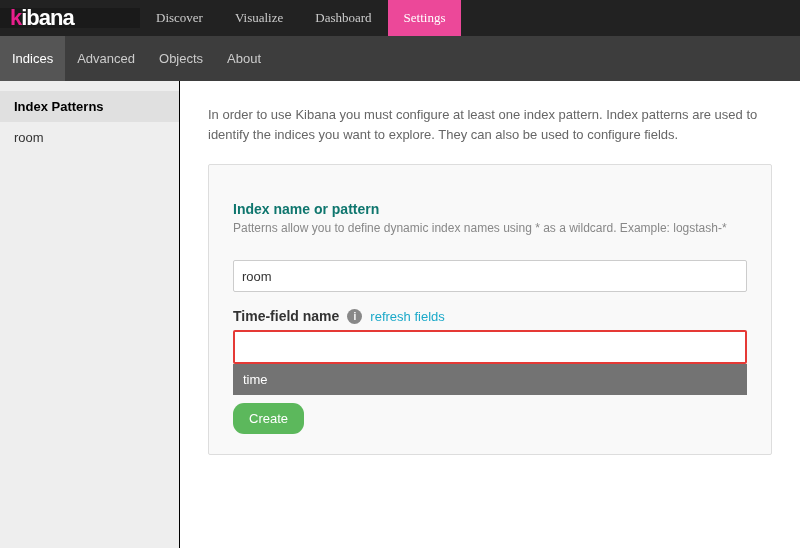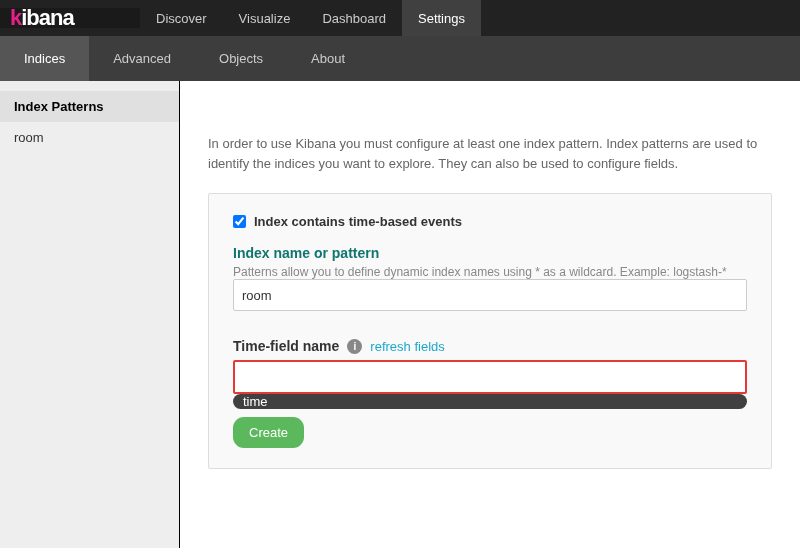--- a/index.html
+++ b/index.html
@@ -25,43 +25,44 @@
       font-size: 22px;
       font-weight: bold;
       letter-spacing: -1px;
     }
     .logo-k {
       color: #e91e8c;
     }
     .nav-links {
       display: flex;
       height: 36px;
+      font-family: Liberation Serif, serif;
     }
     .nav-link {
       color: #ccc;
       padding: 0 16px;
       display: flex;
       align-items: center;
       font-size: 13px;
       cursor: pointer;
       text-decoration: none;
     }
-    .nav-link.active { background: #404040; color: #fff; }
+    .nav-link.active { background: #ec4899; color: #fff; }
 
     
     .sub-nav {
       background: #3d3d3d;
       height: 45px;
       display: flex;
       align-items: center;
       padding: 0 0 0 0;
     }
     .sub-nav-link {
       color: #ccc;
-      padding: 0 24px;
+      padding: 0 12px;
       height: 45px;
       display: flex;
       align-items: center;
       font-size: 13px;
       cursor: pointer;
       text-decoration: none;
     }
     .sub-nav-link.active { color: #fff; background: #555; }
 
     
@@ -97,21 +98,20 @@
       font-weight: normal;
       color: #333;
       margin-bottom: 10px;
     }
     .page-desc {
       font-size: 13px;
       color: #666;
       line-height: 1.5;
       margin-bottom: 20px;
       max-width: 600px;
-      margin-top: 29px;
     }
 
     
     .card {
       background: #f9f9f9;
       border: 1px solid #ddd;
       border-radius: 2px;
       padding: 20px 24px;
     }
     .checkbox-row {
@@ -131,39 +131,39 @@
     .field-label {
       font-size: 14px;
       font-weight: bold;
       color: #0f766e;
       margin-top: 16px;
       margin-bottom: 4px;
     }
     .field-hint {
       font-size: 12px;
       color: #888;
-      margin-bottom: 0;
+      margin-bottom: 25px;
     }
 
     .text-input {
       width: 100%;
       height: 32px;
       padding: 4px 8px;
       border: 1px solid #ccc;
       border-radius: 2px;
       font-size: 13px;
       background: #fff;
       color: #333;
     }
 
     .time-field-row {
       display: flex;
       align-items: center;
       gap: 8px;
-      margin-top: 27px;
+      margin-top: 16px;
       margin-bottom: 6px;
     }
     .time-field-label {
       font-size: 14px;
       font-weight: bold;
       color: #333;
     }
     .info-icon {
       width: 15px;
       height: 15px;
@@ -190,27 +190,26 @@
       padding: 4px 8px;
       border: 2px solid #e53935;
       border-radius: 2px;
       font-size: 13px;
       background: #fff;
       color: #333;
     }
 
     
     .dropdown-option {
-      background: #404040;
-      color: #fff;
-      padding: 0 10px;
+      background: #737373;
+      color: #fff;
+      padding: 8px 10px;
       font-size: 13px;
       cursor: pointer;
       margin-top: 0;
-      border-radius: 8px;
     }
 
     
     .create-btn {
       background: #5cb85c;
       color: #fff;
       border: none;
       padding: 8px 16px;
       font-size: 13px;
       border-radius: 11px;
@@ -247,24 +246,20 @@
   <div class="sidebar">
     <div class="sidebar-item active">Index Patterns</div>
     <div class="sidebar-item">room</div>
   </div>
 
   <div class="content">
     <p class="page-desc">In order to use Kibana you must configure at least one index pattern. Index patterns are used to identify the indices you want to explore. They can also be used to configure fields.</p>
 
     <div class="card">
       
-      <div class="checkbox-row">
-        <input type="checkbox" checked="" style="">
-        <label class="checkbox-label-bold">Index contains time-based events</label>
-      </div>
 
       
 
       
       <div class="field-label">Index name or pattern</div>
       <div class="field-hint">Patterns allow you to define dynamic index names using * as a wildcard. Example: logstash-*</div>
       <input class="text-input" type="text" value="room" style="">
 
       
       <div class="time-field-row">

